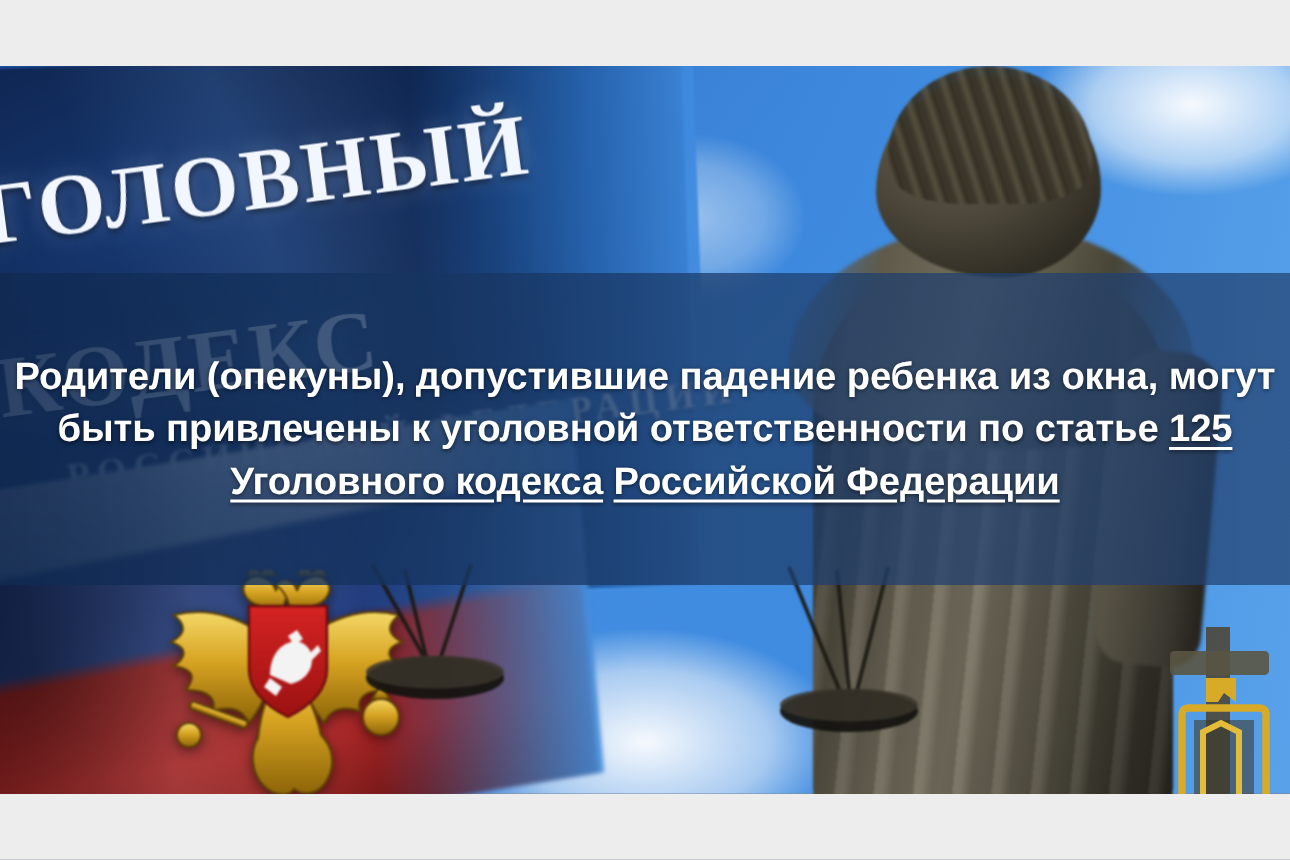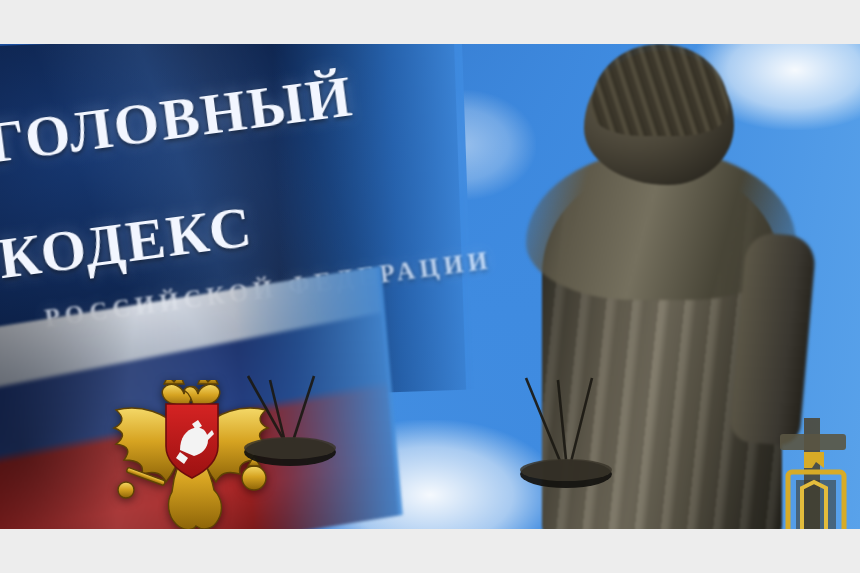--- a/index.html
+++ b/index.html
@@ -395,15 +395,23 @@
 
     <svg class="staff" viewBox="0 0 80 156">
       <rect x="30" y="0" width="16" height="156" fill="#4c4839" opacity=".9"></rect>
       <rect x="6" y="16" width="66" height="16" rx="3" fill="#5a5543" opacity=".9"></rect>
       <rect x="14" y="54" width="56" height="86" rx="4" fill="none" stroke="#d7ab27" stroke-width="5"></rect>
       <rect x="22" y="62" width="40" height="70" fill="#3b3424" opacity=".55"></rect>
       <path d="M30 34 L50 34 L50 50 L42 44 L38 50 L30 50 Z" fill="#d7ab27"></path>
       <path d="M28 70 L40 64 L52 70 L52 118 L40 124 L28 118 Z" fill="none" stroke="#e3bc3c" stroke-width="4"></path>
     </svg>
 
+    <div class="caption-band">
+      <p class="caption-text">
+        <span>Родители (опекуны), допустившие падение ребенка</span>
+        <span>из окна, могут быть привлечены к уголовной</span>
+        <span>ответственности по статье </span><u>125 Уголовного кодекса</u>
+        <u>Российской Федерации</u>
+      </p>
+    </div>
 
   </div>
 </div>
 
 </body></html>

